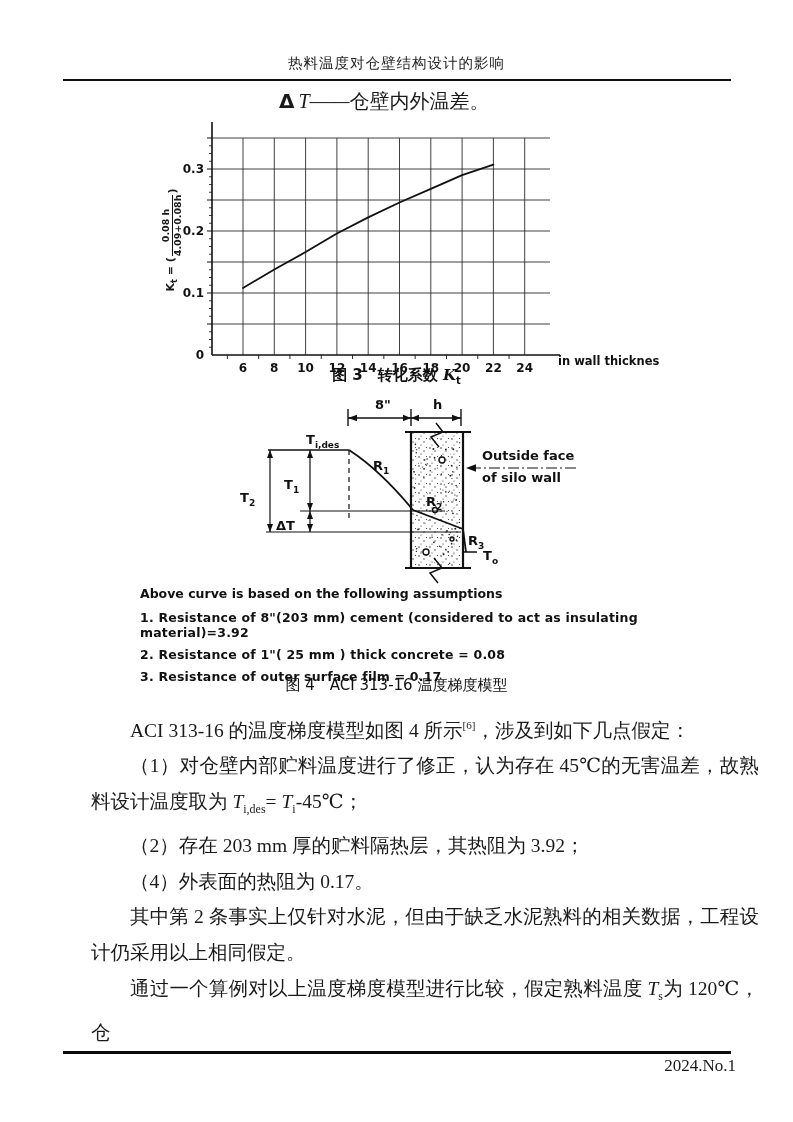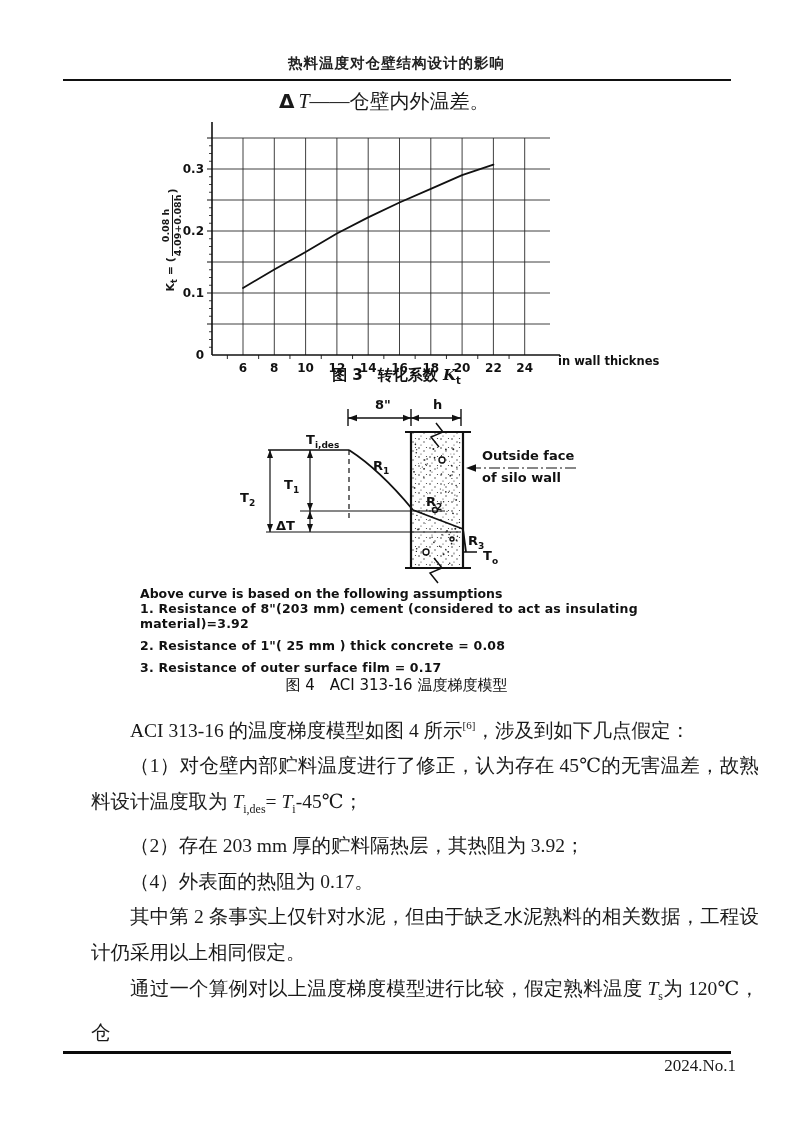--- a/index.html
+++ b/index.html
@@ -1,20 +1,20 @@
 <!DOCTYPE html>
 <html><head>
 <meta charset="utf-8">
 <style>
   html,body{margin:0;padding:0;background:#888;}
   .page{position:relative;width:793px;height:1122px;background:#ffffff;margin:0 auto;
         font-family:"Liberation Serif","DejaVu Serif",serif;color:#1a1a1a;overflow:hidden;}
   
   .header-title{position:absolute;top:54px;left:0;width:100%;text-align:center;
-        font-size:14.5px;letter-spacing:1px;color:#222;font-weight:bold;}
+        font-size:14.5px;letter-spacing:1px;color:#222;}
   .header-rule{position:absolute;top:79px;left:63px;width:668px;height:2px;background:#111;}
   
   .delta-line{position:absolute;left:247px;top:88px;font-size:20px;margin-left:32px;}
   .delta-line .delta{font-weight:bold;font-family:"DejaVu Sans",sans-serif;margin-right:4px;}
   .delta-line i{font-family:"Liberation Serif",serif;}
   
   .chart-wrap{position:absolute;left:140px;top:116px;width:545px;height:268px;}
   .chart-wrap svg{position:absolute;left:0;top:0;}
   .ylabel{position:absolute;left:-43px;top:103px;width:150px;height:42px;
         transform:rotate(-90deg);display:flex;align-items:center;justify-content:center;
@@ -29,21 +29,21 @@
   .cap4{top:676px;}
   .fig-caption i{font-family:"DejaVu Serif",serif;}
   .fig-caption sub{font-size:10px;}
   
   .fig4-wrap{position:absolute;left:230px;top:392px;width:372px;height:204px;}
   .fig4-wrap text{font-family:"DejaVu Sans",sans-serif;font-size:13px;font-weight:700;fill:#111;}
   .fig4-wrap .sub{font-size:9px;}
   
   .assumptions{position:absolute;left:140px;top:586px;width:580px;
         font-family:"DejaVu Sans",sans-serif;font-size:12.5px;font-weight:700;color:#111;}
-  .assumptions .hd{}
+  .assumptions .hd{margin-bottom:9px;}
   .assumptions .it{margin-bottom:7px;letter-spacing:.2px;}
   
   .body-text{position:absolute;left:63px;top:708px;width:668px;font-size:19.5px;
         line-height:35.8px;text-align:justify;margin-left:28px;}
   .body-text p{margin:0;text-indent:2em;}
   .body-text sup{font-size:11px;}
   .body-text sub{font-size:12px;}
   
   .footer-rule{position:absolute;top:1051px;left:63px;width:668px;height:2.5px;background:#0a0a0a;}
   .footer-page{position:absolute;top:1056px;left:0;width:100%;text-align:center;

